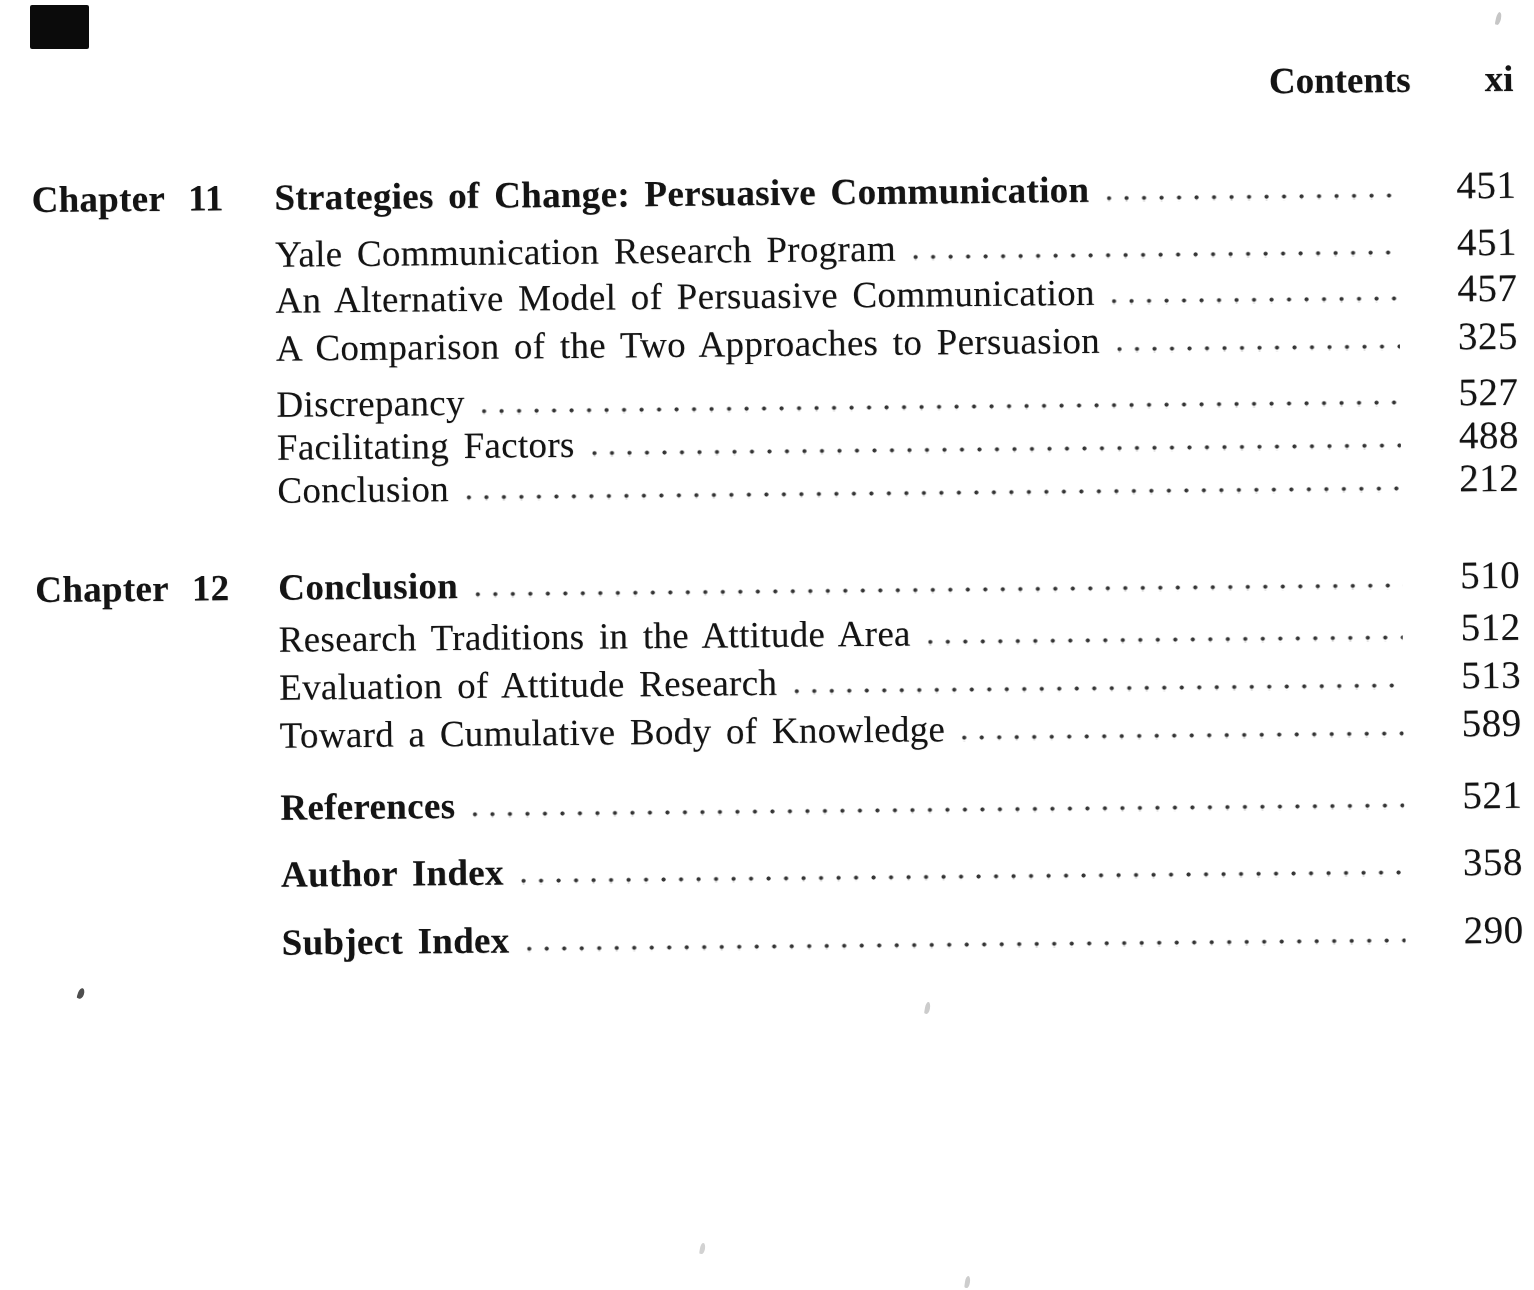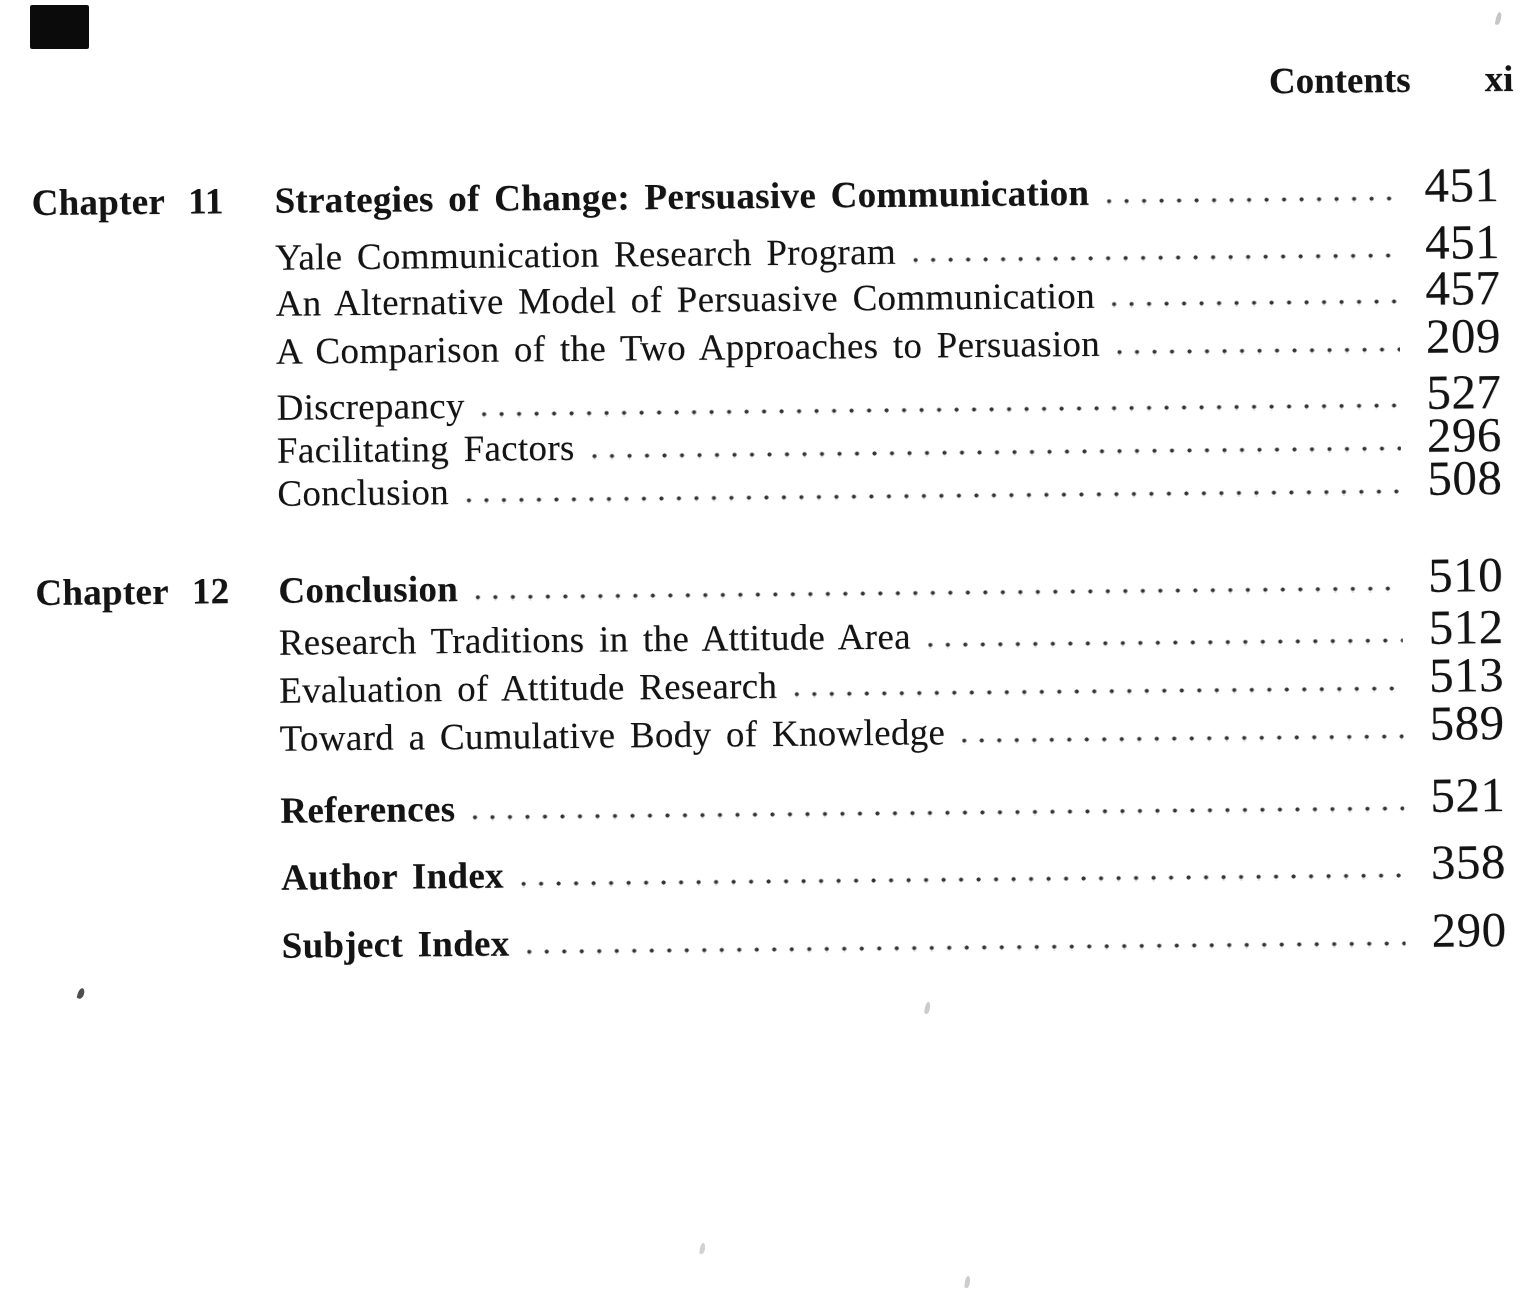--- a/index.html
+++ b/index.html
@@ -50,21 +50,22 @@
     height:6px;
     margin:0 26px 10px 17px;
     background-image:radial-gradient(circle at 2.5px 2.5px, #343434 1.7px, rgba(0,0,0,0) 2.4px);
     background-size:17.5px 6px;
     background-repeat:repeat-x;
     background-position:left bottom;
     min-width:20px;
   }
   .pg{
     flex:0 0 92px;
-    font-size:49px;
+    text-align:right;
+    font-size:39px;
     letter-spacing:0.5px;
   }
   
   .blackbox{
     position:absolute;left:30px;top:5px;width:59px;height:44px;
     background:#0b0b0b;border-radius:2px;
   }
   .speck{position:absolute;border-radius:60% 60% 60% 20%;}
   .speck.s1{left:1496px;top:12px;width:5px;height:13px;background:#c6c6c6;transform:rotate(12deg);}
   .speck.s2{left:78px;top:988px;width:6px;height:11px;background:#4e4e4e;transform:rotate(18deg);}
@@ -109,42 +110,42 @@
       <span class="ch"></span>
       <span class="title">An Alternative Model of Persuasive Communication</span>
       <span class="leader"></span>
       <span class="pg">457</span>
     </div>
 
     <div class="row" style="top:321px">
       <span class="ch"></span>
       <span class="title">A Comparison of the Two Approaches to Persuasion</span>
       <span class="leader"></span>
-      <span class="pg">209</span>
+      <span class="pg">325</span>
     </div>
 
     <div class="row" style="top:377px">
       <span class="ch"></span>
       <span class="title">Discrepancy</span>
       <span class="leader"></span>
       <span class="pg">527</span>
     </div>
 
     <div class="row" style="top:420px">
       <span class="ch"></span>
       <span class="title">Facilitating Factors</span>
       <span class="leader"></span>
-      <span class="pg">296</span>
+      <span class="pg">488</span>
     </div>
 
     <div class="row" style="top:463px">
       <span class="ch"></span>
       <span class="title">Conclusion</span>
       <span class="leader"></span>
-      <span class="pg">508</span>
+      <span class="pg">212</span>
     </div>
 
     <div class="row b" style="top:560px">
       <span class="ch">Chapter  12</span>
       <span class="title">Conclusion</span>
       <span class="leader"></span>
       <span class="pg">510</span>
     </div>
 
     <div class="row" style="top:612px">

